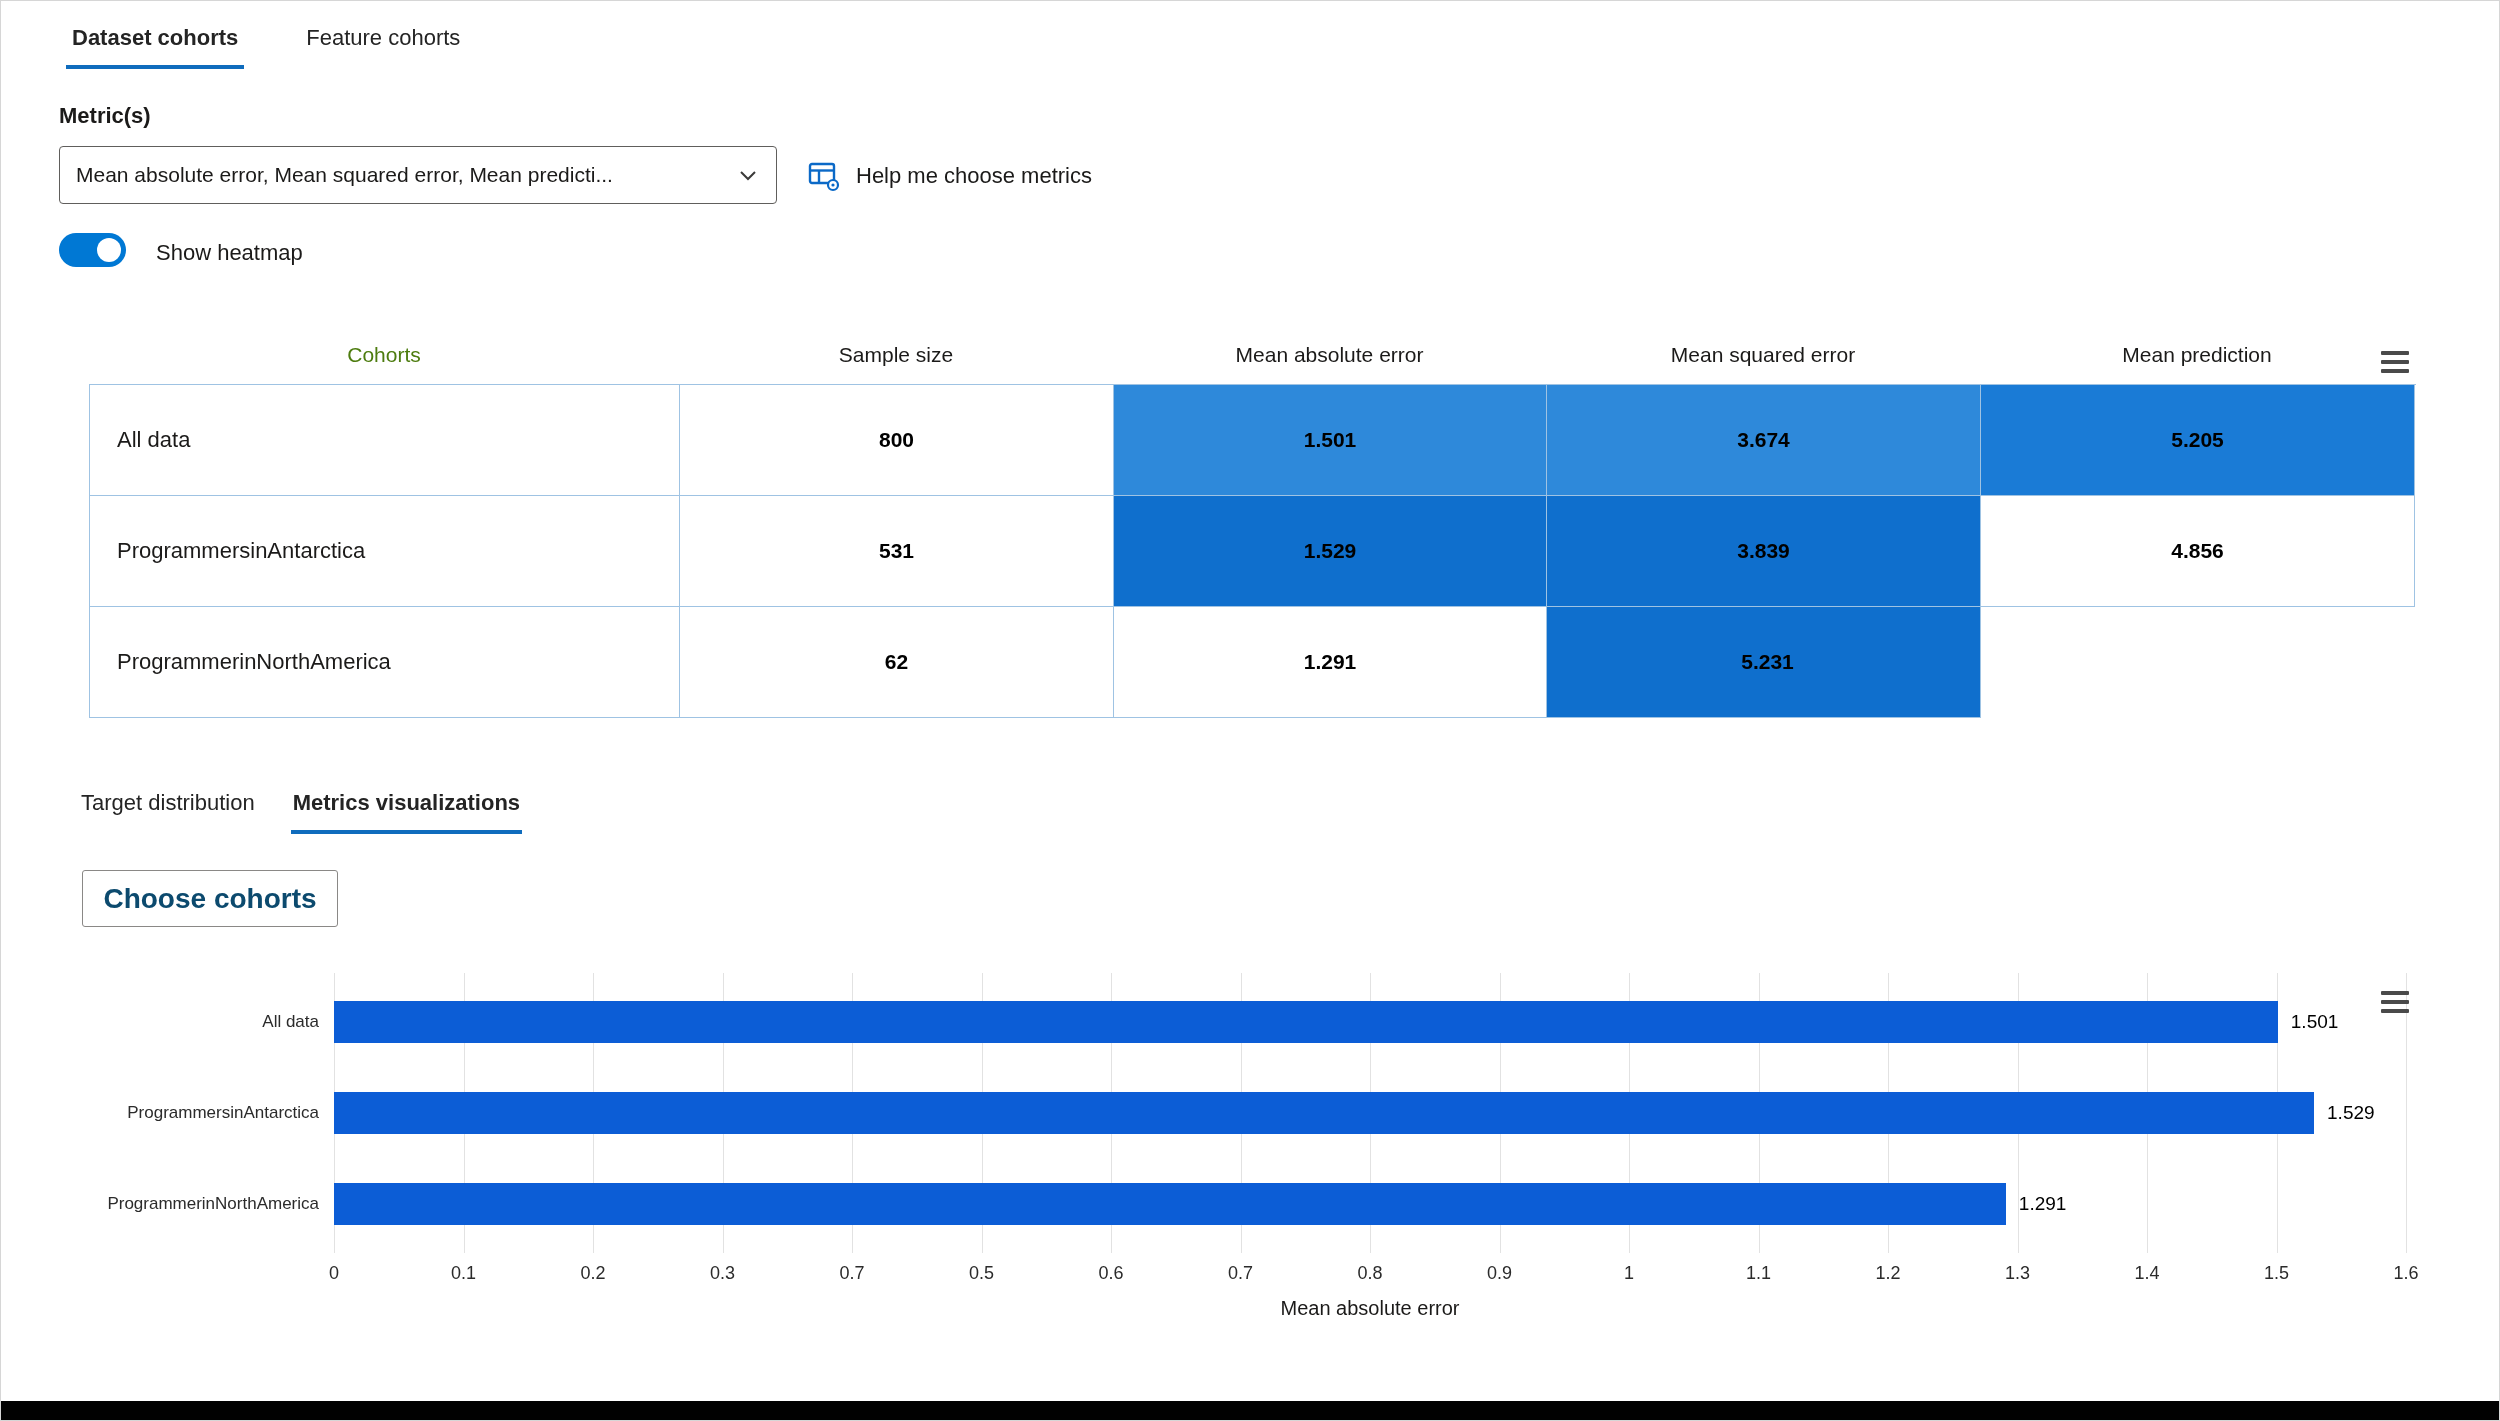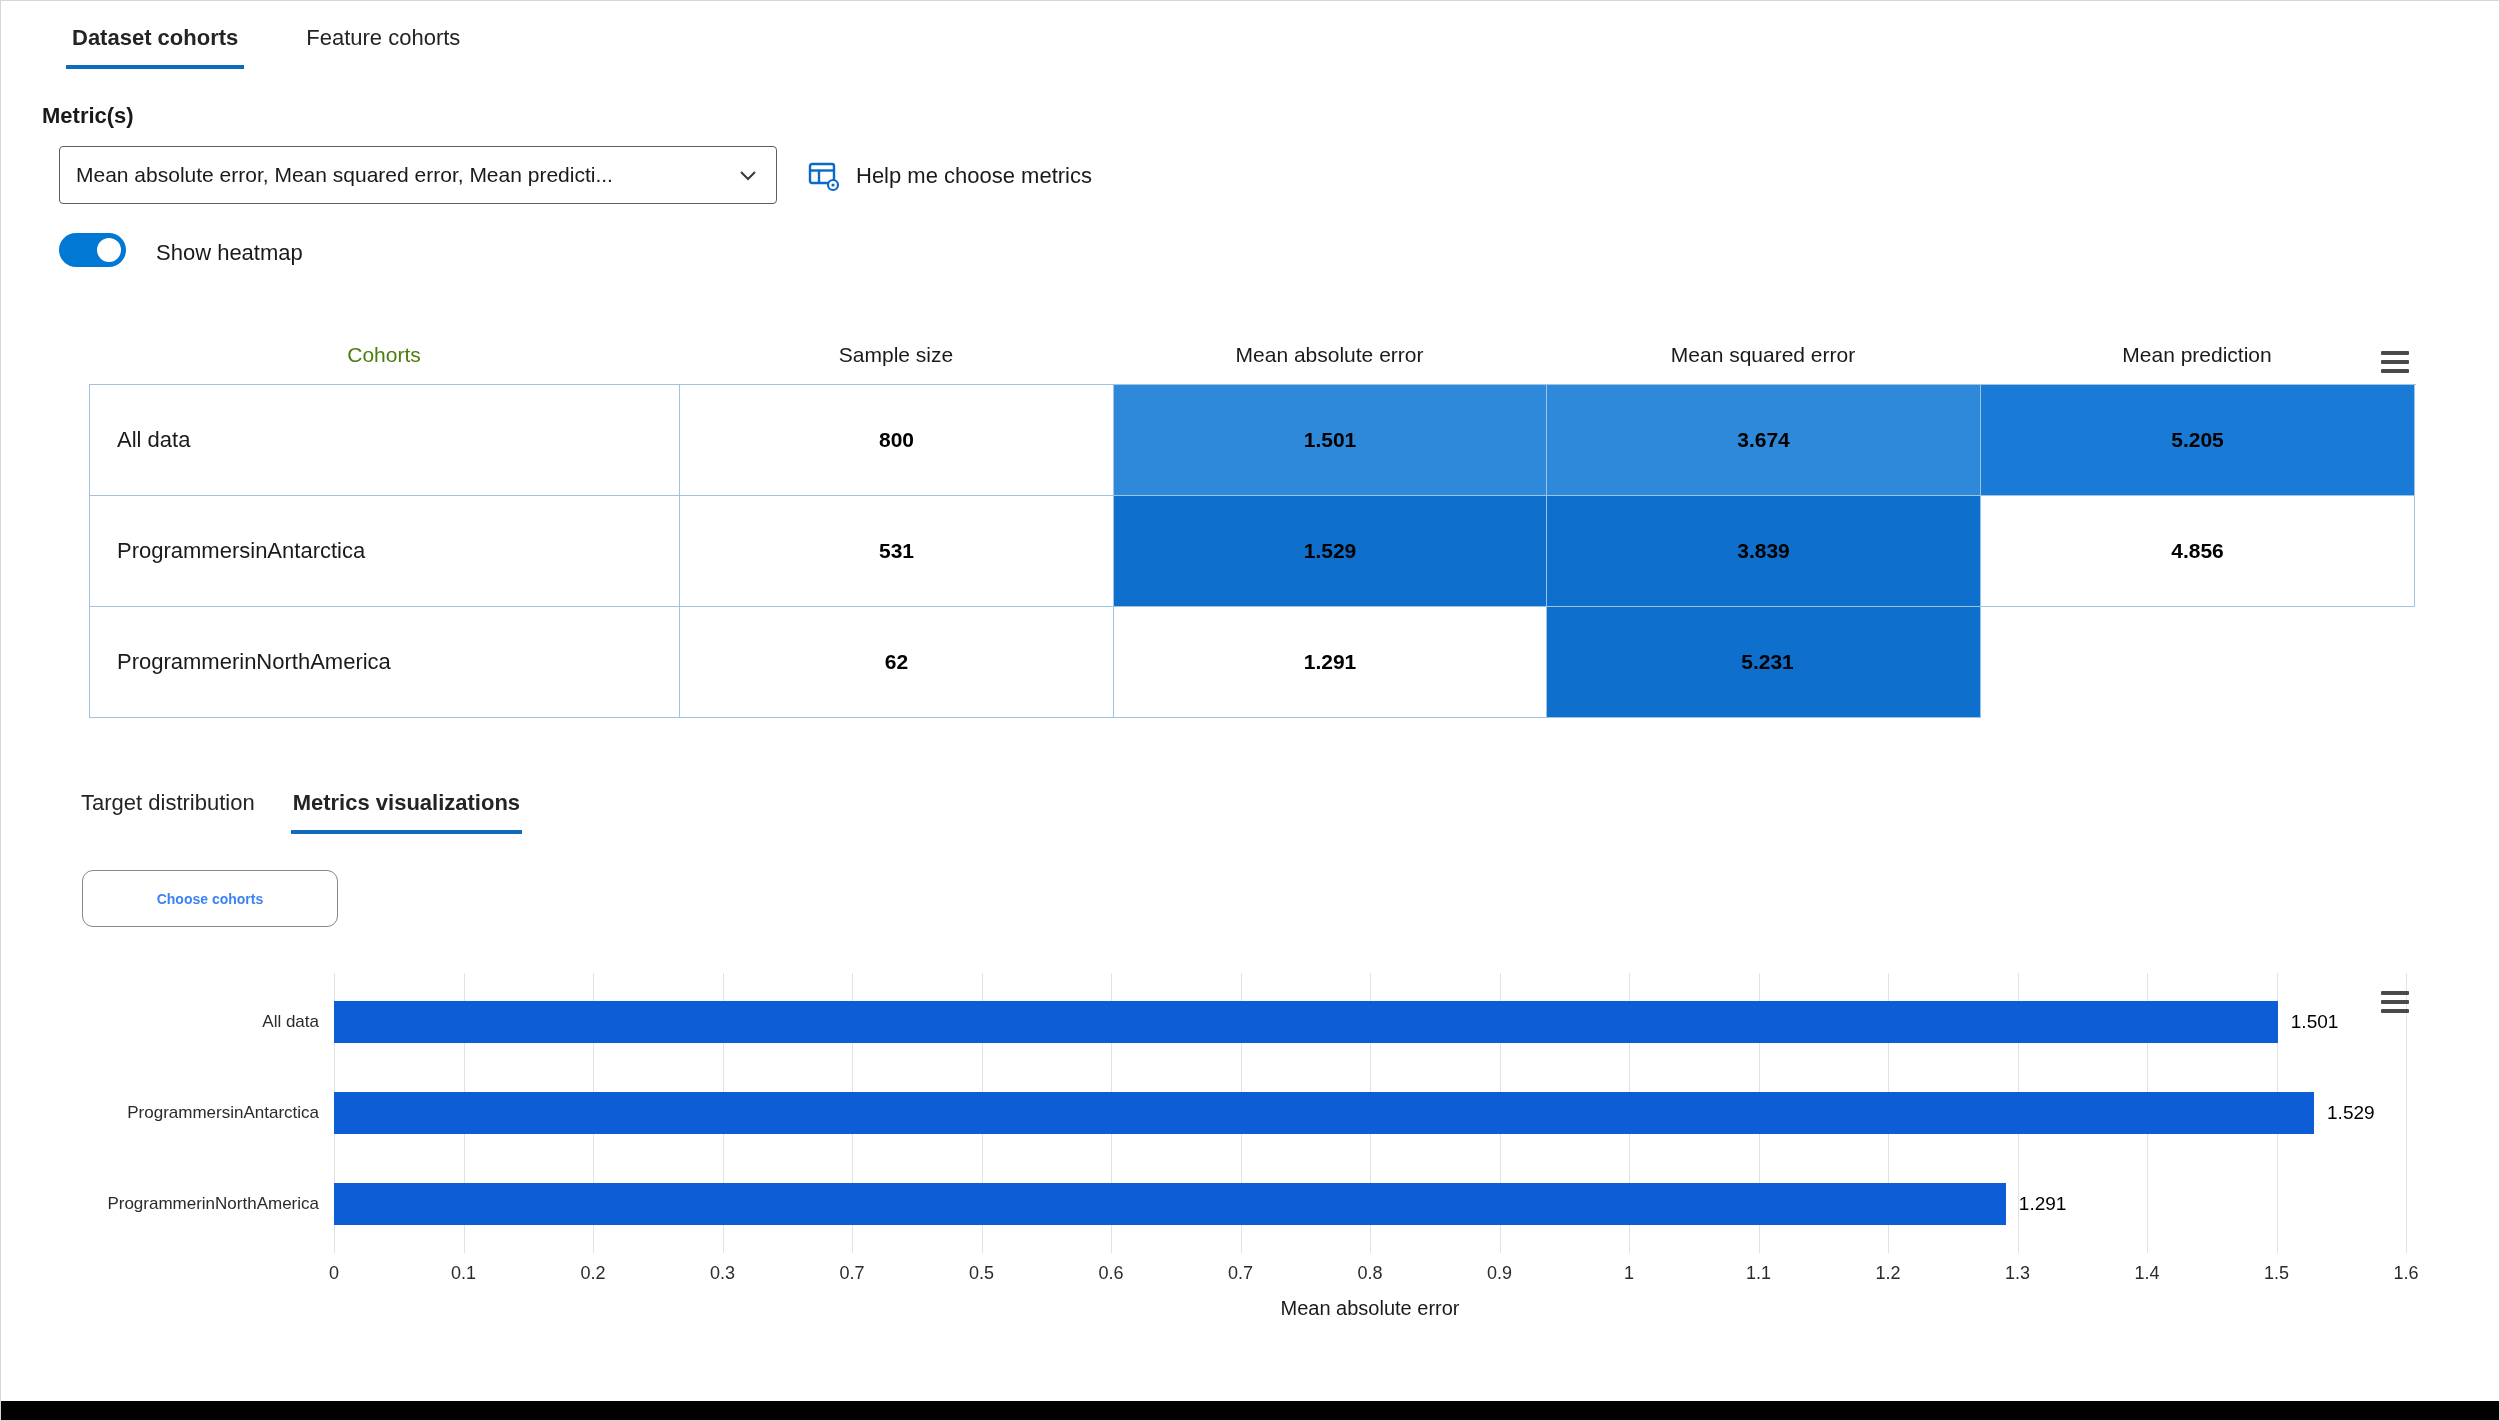--- a/index.html
+++ b/index.html
@@ -9,21 +9,21 @@
     font-family:"Liberation Sans", sans-serif; color:#1b1a19;
     border:1px solid #d6d6d6; overflow:hidden;
   }
   .abs { position:absolute; }
 
   
   .tabs { position:absolute; left:65px; top:18px; display:flex; gap:56px; }
   .tab { font-size:22px; padding:6px 6px 14px 6px; color:#242424; cursor:pointer; border-bottom:4px solid transparent; }
   .tab.active { font-weight:700; border-bottom:4px solid #0f6cbd; }
 
-  .metrics-label { left:41px; top:102px; font-size:22px; font-weight:700; }
+  .metrics-label { left:58px; top:102px; font-size:22px; font-weight:700; }
 
   .dropdown {
     left:58px; top:145px; width:718px; height:58px;
     border:1px solid #605e5c; border-radius:4px; background:#fff;
     display:flex; align-items:center; justify-content:space-between;
     padding:0 16px; font-size:21px; color:#1b1a19; cursor:pointer;
   }
   .dd-text { white-space:nowrap; overflow:hidden; text-overflow:ellipsis; max-width:640px; }
   .dd-chev { display:flex; align-items:center; }
 
@@ -56,22 +56,22 @@
   }
   .tcell.name { justify-content:flex-start; padding-left:27px; font-weight:400; font-size:22px; color:#1b1a19; }
 
   
   .subtabs { position:absolute; left:78px; top:783px; display:flex; gap:34px;align-items:flex-end; }
   .subtab { font-size:22px; padding:6px 2px 14px 2px; color:#242424; cursor:pointer; border-bottom:4px solid transparent; }
   .subtab.active { font-weight:700; border-bottom:4px solid #0f6cbd; }
 
   .choose-btn {
     left:81px; top:869px; width:256px; height:57px;
-    background:#fff; border:1px solid #8a8886; border-radius:11px;
-    font-family:"Liberation Sans", sans-serif; font-size:14px; font-weight:700; color:#3b82f6; cursor:pointer;
+    background:#fff; border:1px solid #8a8886; border-radius:3px;
+    font-family:"Liberation Sans", sans-serif; font-size:28px; font-weight:700; color:#0c4a6e; cursor:pointer;
   }
 
   
   .chart { left:0; top:960px; width:2500px; height:400px; }
   .plot { position:absolute; left:333px; top:16px; width:2072px; height:272px; }
   .gridline { position:absolute; top:-4px; bottom:-4px; width:1px; background:#e2e2e2; }
   .bar { position:absolute; left:0; height:42px; }
   .ycat { position:absolute; left:0; width:318px; text-align:right; font-size:17px; color:#2b2b2b; transform:translateY(-50%); }
   .bar-value { position:absolute; font-size:19px; color:#000; transform:translateY(-50%); }
   .xtick { position:absolute; top:302px; transform:translateX(-50%); font-size:18px; color:#2b2b2b; }

